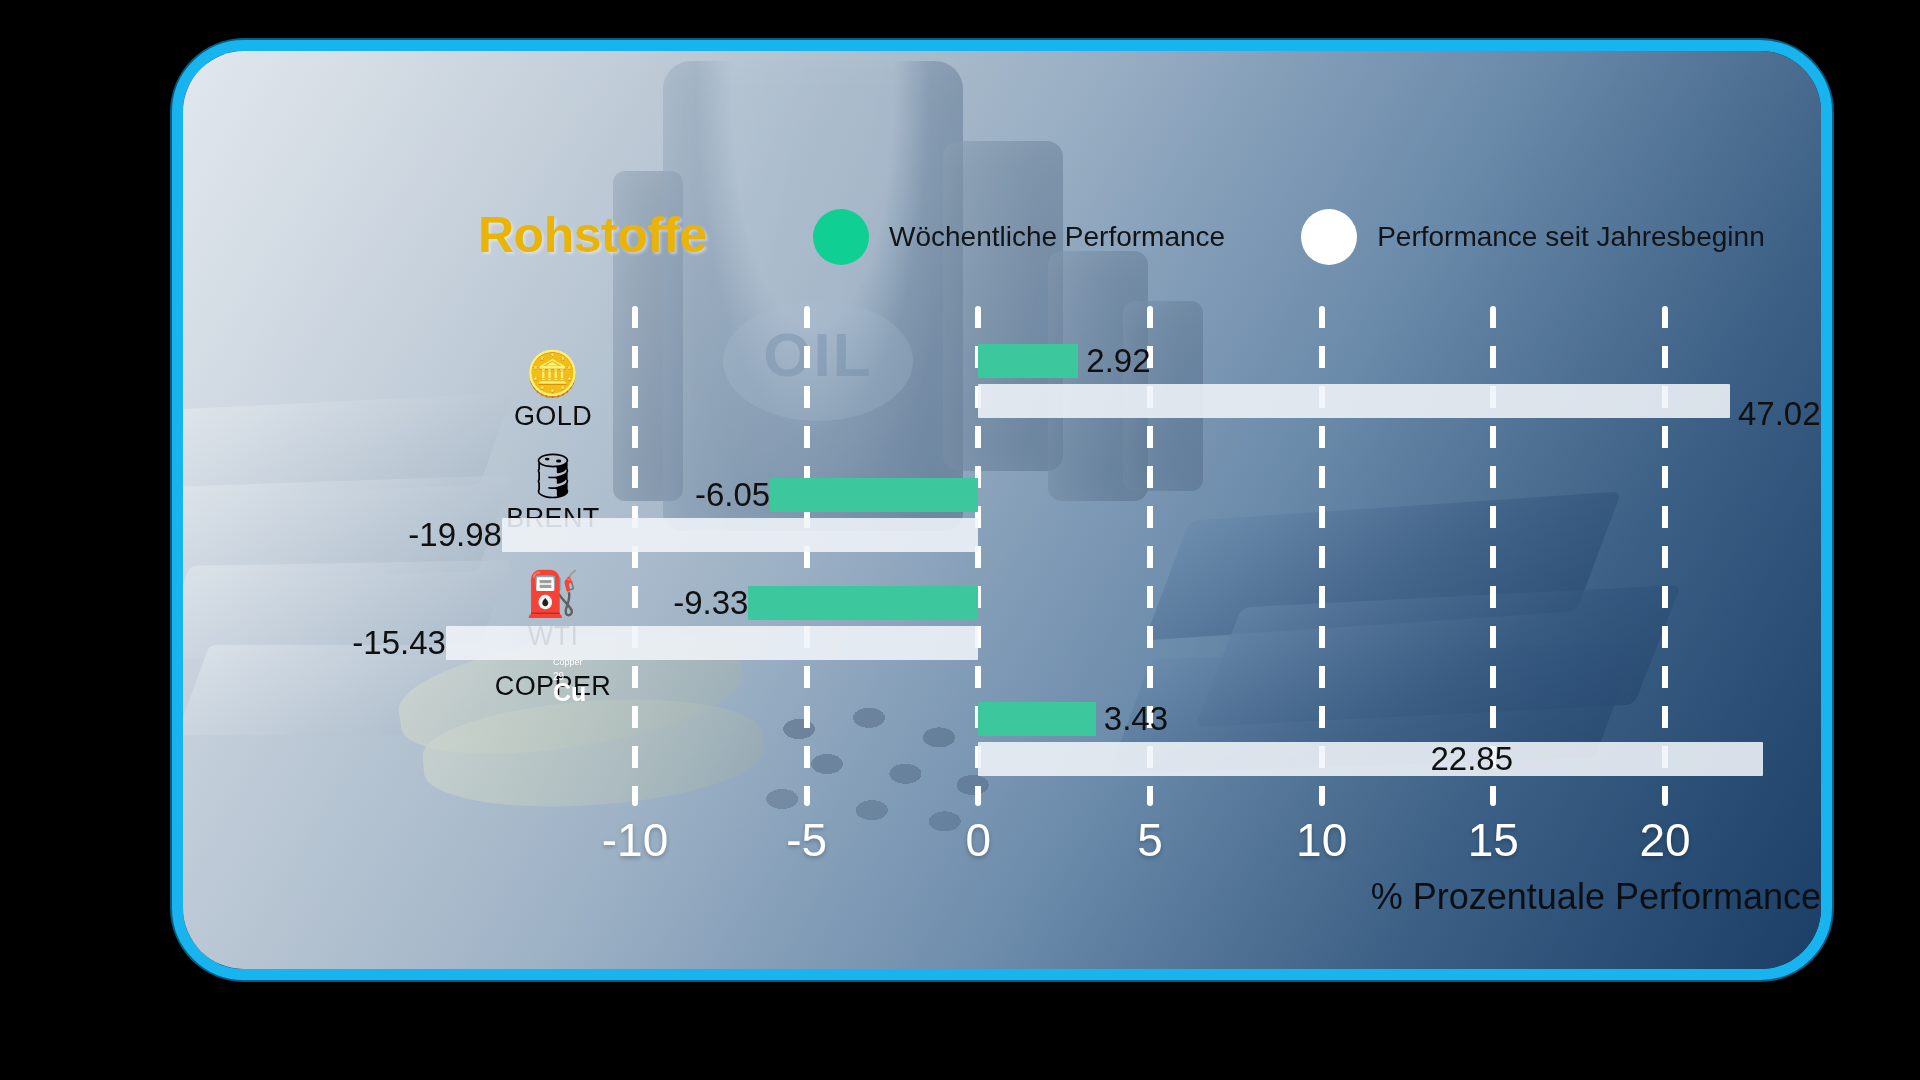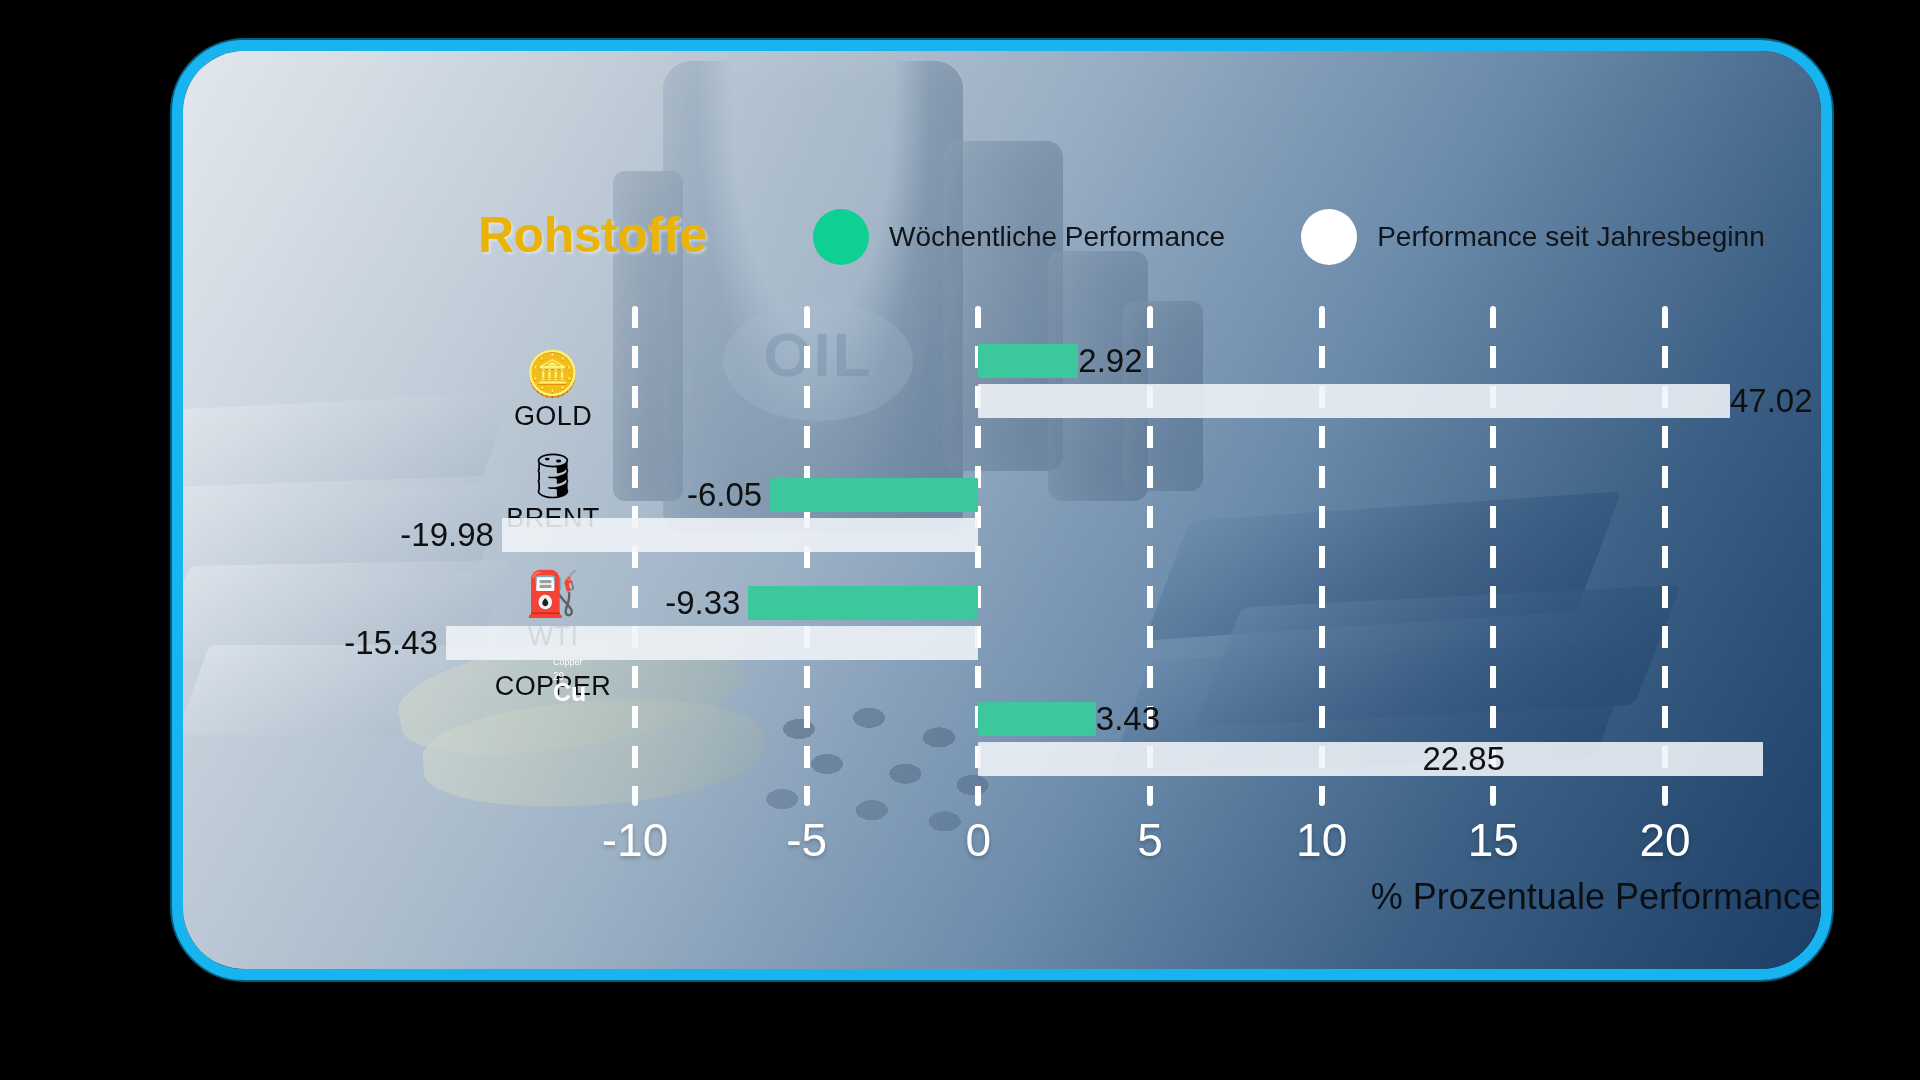--- a/index.html
+++ b/index.html
@@ -230,22 +230,22 @@
   .bar.weekly { background: #3cc79c; }
   .bar.ytd    { background: rgba(240,244,248,0.88); }
 
   .bar-value {
     position: absolute;
     font-size: 33px;
     color: #101010;
     white-space: nowrap;
     line-height: 34px;
   }
-  .bar-value.right { }
-  .bar-value.left  { padding-right: 8px; text-align: right; }
+  .bar-value.right { padding-left: 8px; }
+  .bar-value.left  { text-align: right; }
 
   
   .cat {
     position: absolute;
     width: 230px;
     text-align: center;
   }
   .cat-icon {
     font-size: 44px;
     line-height: 50px;
@@ -371,21 +371,21 @@
         <div class="gridline" style="left:1027px;"></div>
 
         <div class="rows">
 
           <div class="row" style="top:78px;">
             <div class="bar weekly" style="left:343px; width:100.3px;"></div>
             <div class="bar-value right" style="left:443.3px;">2.92</div>
           </div>
           <div class="row" style="top:118px;">
             <div class="bar ytd" style="left:343px; width:752px;"></div>
-            <div class="bar-value right" style="left:1095px;">47.02</div>
+            <div class="bar-value right" style="left:1095px;margin-top:13px;">47.02</div>
           </div>
 
           <div class="row" style="top:212px;">
             <div class="bar weekly" style="left:135.2px; width:207.8px;"></div>
             <div class="bar-value left" style="left:-64.8px; width:200px;">-6.05</div>
           </div>
           <div class="row" style="top:252px;">
             <div class="bar ytd" style="left:-133.1px; width:476.1px;"></div>
             <div class="bar-value left" style="left:-333.1px; width:200px;">-19.98</div>
           </div>

